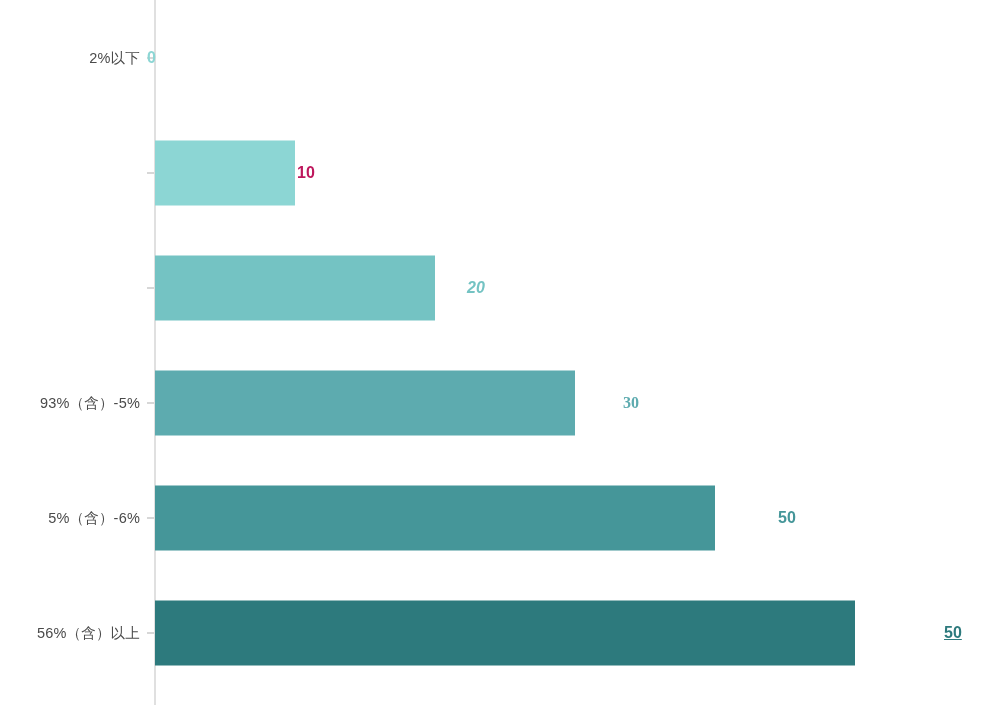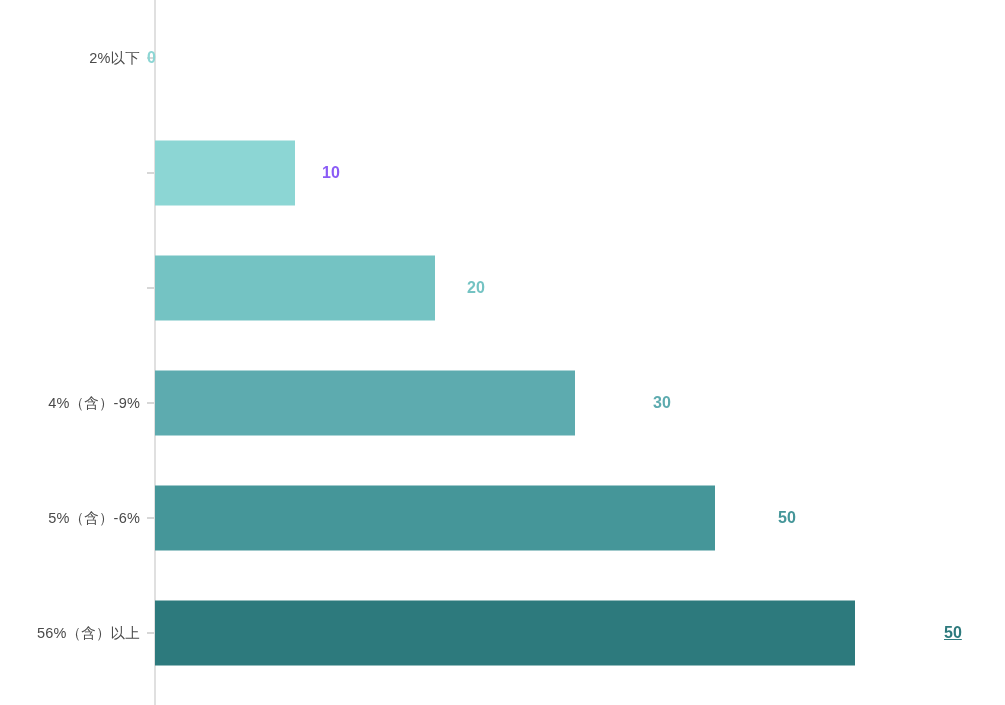--- a/index.html
+++ b/index.html
@@ -103,36 +103,36 @@
         <span class="cat-label">2%以下</span>
       </div>
       <div class="tick" style="left:147px;"></div>
       <div class="bar" style="left:155px; width:0px; background:#8cd6d4;"></div>
       <div class="bar-value" style="left:147px; color:#8cd6d4;">0</div>
     </div>
 
     <div class="bar-row" style="top:115px;">
       <div class="tick" style="left:147px;"></div>
       <div class="bar" style="left:155px; width:140px; background:#8cd6d4;"></div>
-      <div class="bar-value" style="left:322px; color:#8b5cf6;">10</div>
+      <div class="bar-value" style="left:297px; color:#be185d;">10</div>
     </div>
 
     <div class="bar-row" style="top:230px;">
       <div class="tick" style="left:147px;"></div>
       <div class="bar" style="left:155px; width:280px; background:#74c3c3;"></div>
-      <div class="bar-value" style="left:467px; color:#74c3c3;">20</div>
+      <div class="bar-value" style="left:467px; color:#74c3c3;font-style:italic;">20</div>
     </div>
 
     <div class="bar-row" style="top:345px;">
       <div class="cat-label-wrap">
-        <span class="cat-label">4%（含）-9%</span>
+        <span class="cat-label">93%（含）-5%</span>
       </div>
       <div class="tick" style="left:147px;"></div>
       <div class="bar" style="left:155px; width:420px; background:#5dabaf;"></div>
-      <div class="bar-value" style="left:653px; color:#5dabaf;">30</div>
+      <div class="bar-value" style="left:623px; color:#5dabaf;font-family:Liberation Serif, serif;">30</div>
     </div>
 
     <div class="bar-row" style="top:460px;">
       <div class="cat-label-wrap">
         <span class="cat-label">5%（含）-6%</span>
       </div>
       <div class="tick" style="left:147px;"></div>
       <div class="bar" style="left:155px; width:560px; background:#459699;"></div>
       <div class="bar-value" style="left:778px; color:#459699;">50</div>
     </div>

